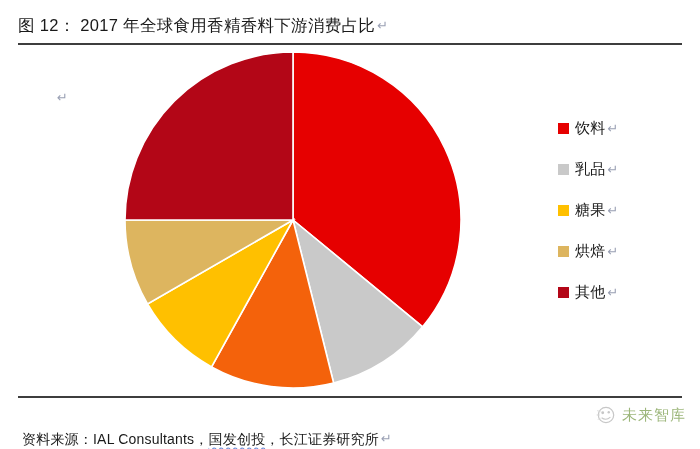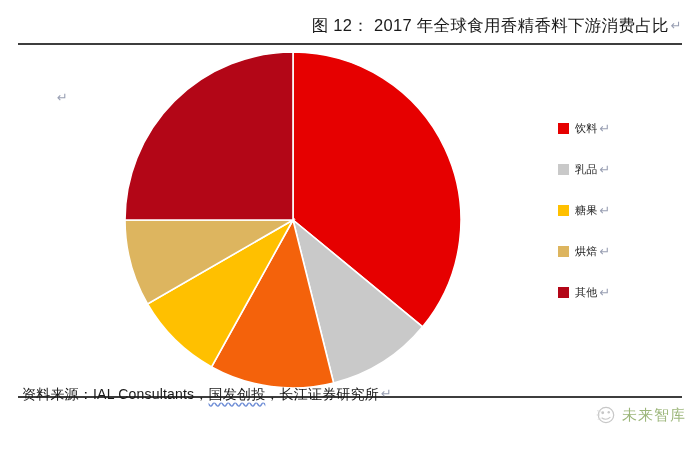--- a/index.html
+++ b/index.html
@@ -11,21 +11,20 @@
     font-family: "Liberation Sans", "DejaVu Sans", sans-serif;
     -webkit-font-smoothing: antialiased;
   }
   #figure-root {
     position: relative;
     width: 700px;
     height: 449px;
     background: #ffffff;
     overflow: hidden;
     box-sizing: border-box;
-    text-align: right;
   }
 
   
   #title-bar {
     position: absolute;
     left: 18px;
     top: 10px;
     width: 664px;
     height: 34px;
   }
@@ -92,39 +91,39 @@
     align-items: center;
     height: 41px;
   }
   .legend-swatch {
     width: 11px;
     height: 11px;
     flex: 0 0 11px;
     margin-right: 6px;
   }
   .legend-label {
-    font-size: 11px;
+    font-size: 15px;
     color: #1a1a1a;
     white-space: nowrap;
     letter-spacing: 0.2px;
   }
 
   
   #footer-rule {
     position: absolute;
     left: 18px;
     top: 396px;
     width: 664px;
     height: 2px;
     background: #3d3d3d;
   }
   #source-line {
     position: absolute;
     left: 22px;
-    top: 386px;
+    top: 431px;
     font-size: 14px;
     color: #1a1a1a;
     white-space: nowrap;
     letter-spacing: 0.2px;
   }
   .squiggle {
     text-decoration: underline wavy #6f8ed6;
     text-underline-offset: 3px;
   }
 

